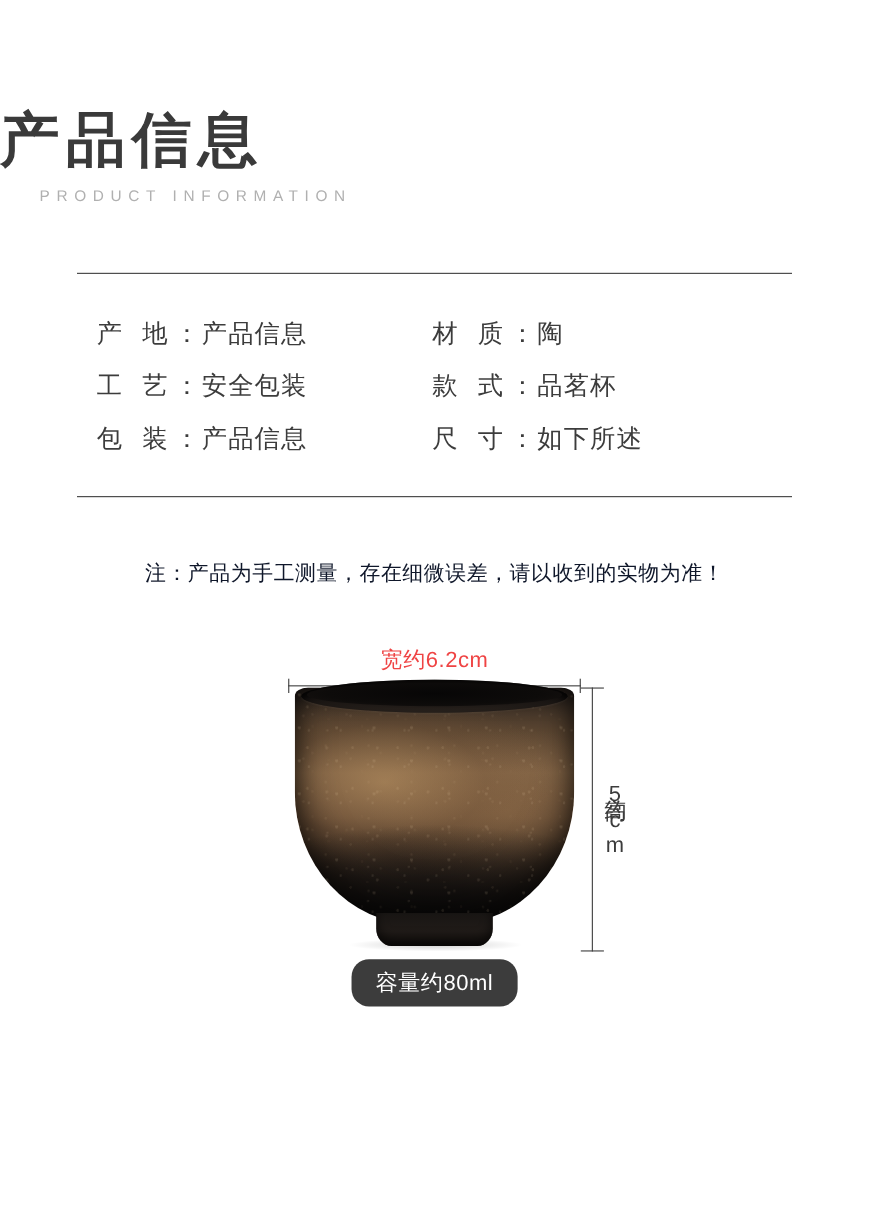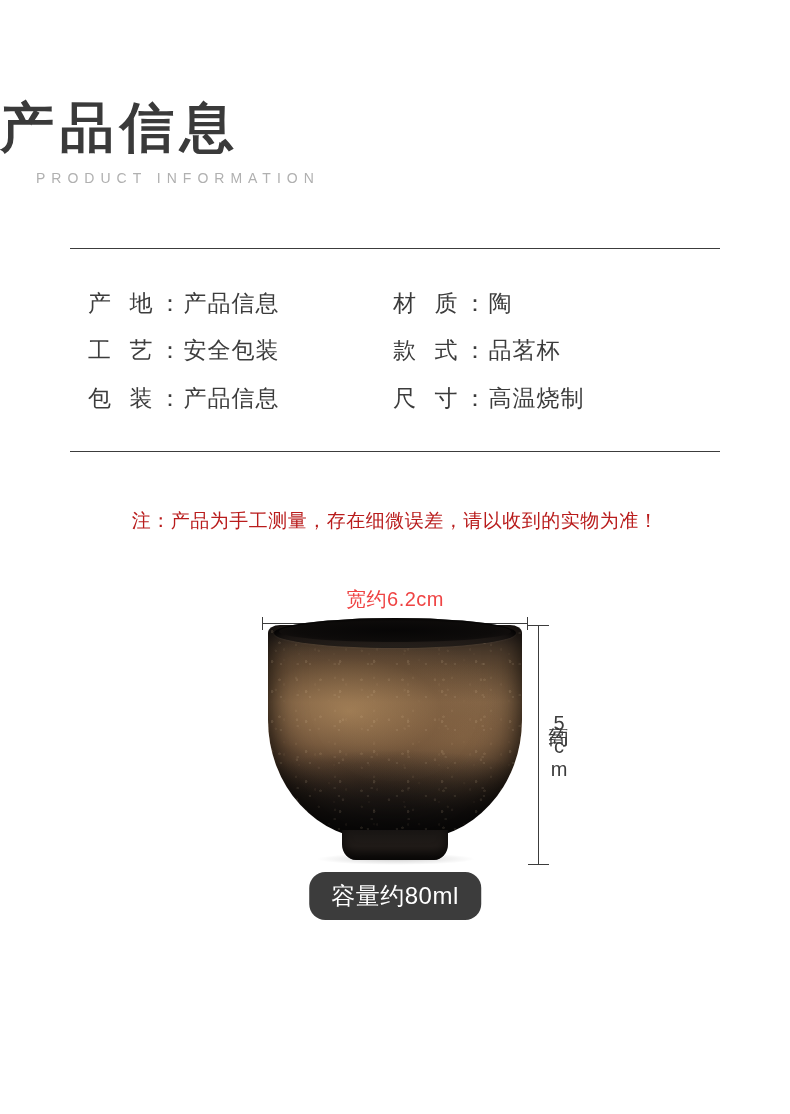--- a/index.html
+++ b/index.html
@@ -74,21 +74,21 @@
   .spec-colon { margin: 0 2px 0 0; }
   .spec-value {
     letter-spacing: 1px;
     white-space: nowrap;
   }
 
   
   .note {
     margin-top: 56px;
     text-align: center;
-    color: #b91c1c;
+    color: #0f172a;
     font-size: 19px;
     letter-spacing: 0.5px;
   }
 
   
   .figure {
     position: relative;
     width: 790px;
     height: 370px;
     margin-top: 36px;
@@ -252,21 +252,21 @@
   }
 
   
   .capacity {
     position: absolute;
     left: 50%;
     transform: translateX(-50%);
     top: 302px;
     background: #3c3c3c;
     color: #ffffff;
-    font-size: 24px;
+    font-size: 20px;
     letter-spacing: 0.5px;
     padding: 8px 22px;
     border-radius: 16px;
     white-space: nowrap;
   }
 </style>
 </head>
 <body>
 
 <div class="header">
@@ -310,21 +310,21 @@
 
       <div class="spec-row">
         <span class="spec-label">款 式</span>
         <span class="spec-colon">：</span>
         <span class="spec-value">品茗杯</span>
       </div>
 
       <div class="spec-row">
         <span class="spec-label">尺 寸</span>
         <span class="spec-colon">：</span>
-        <span class="spec-value">高温烧制</span>
+        <span class="spec-value">如下所述</span>
       </div>
 
     </div>
   </div>
 
   <div class="rule"></div>
 
   <div class="note">注：产品为手工测量，存在细微误差，请以收到的实物为准！</div>
 </div>
 

